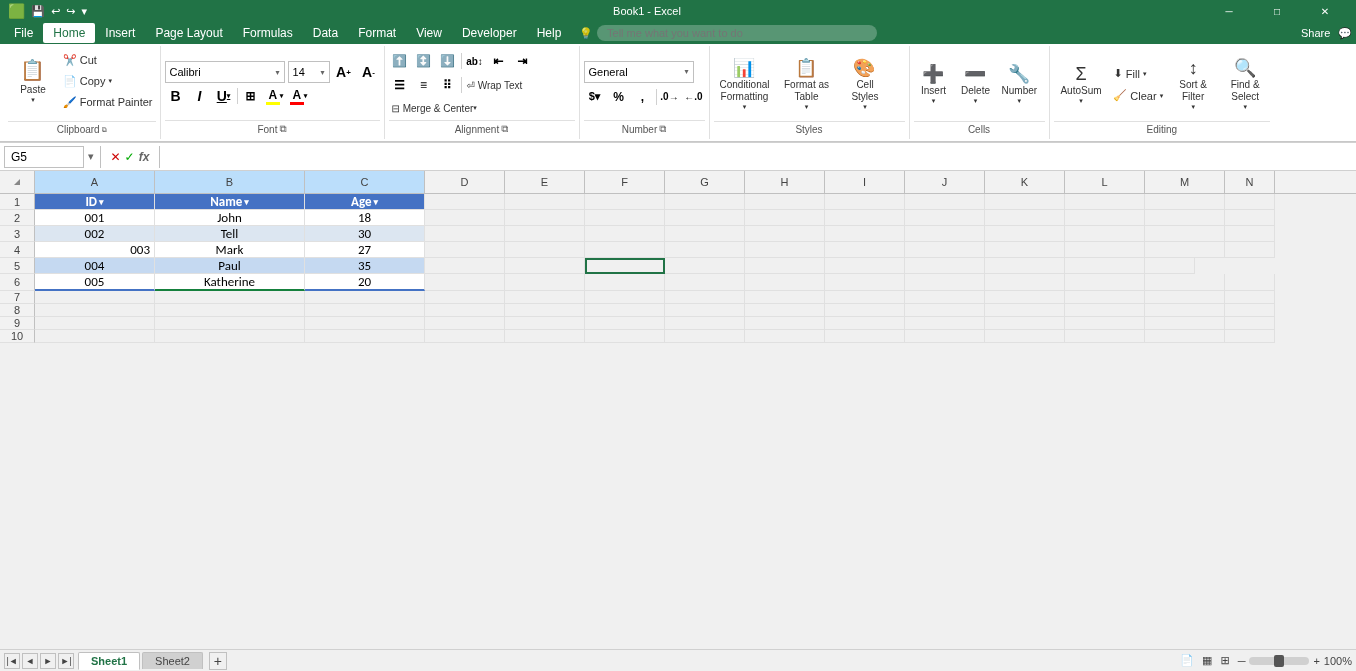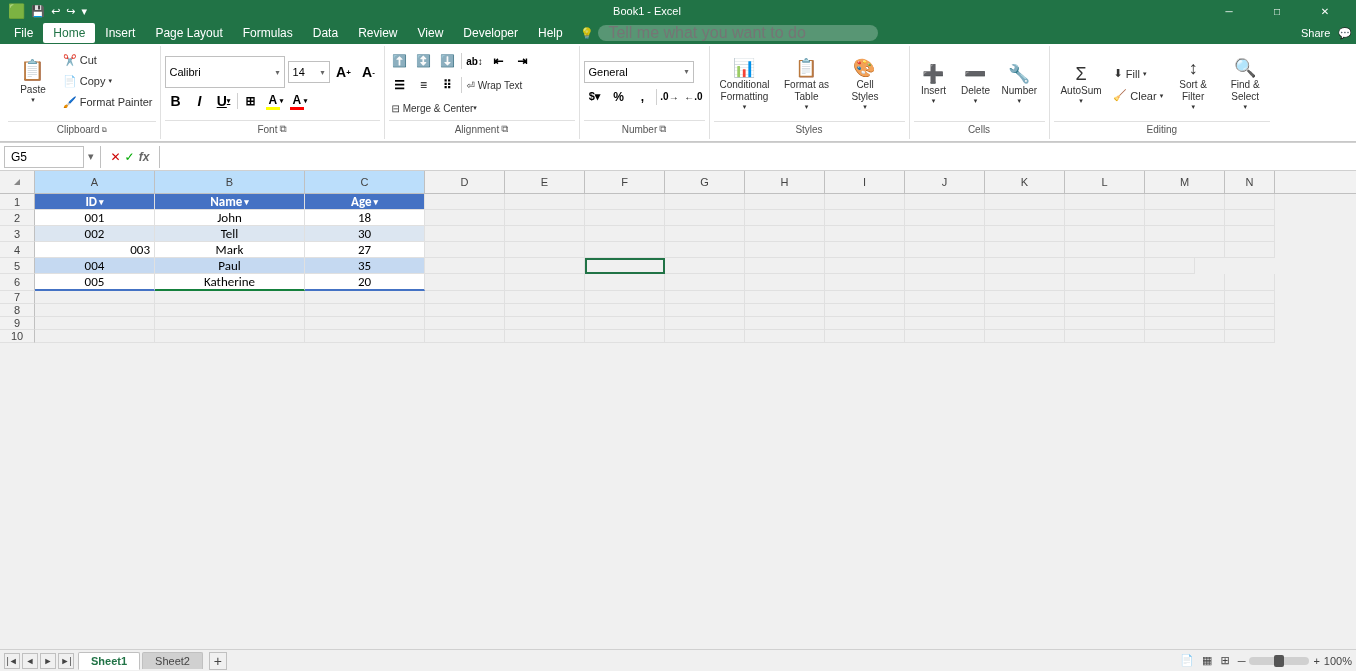--- a/index.html
+++ b/index.html
@@ -97,21 +97,21 @@
       height: 20px;
     }
     .ribbon-col { display: flex; flex-direction: column; gap: 1px; height: 66px; justify-content: center; }
 
     
     .font-selector {
       border: 1px solid #c0c0c0;
       padding: 1px 4px;
       font-size: 11px;
       width: 120px;
-      height: 32px;
+      height: 22px;
       display: flex;
       align-items: center;
       justify-content: space-between;
       cursor: pointer;
       background: white;
     }
     .size-selector {
       border: 1px solid #c0c0c0;
       padding: 1px 4px;
       font-size: 11px;
@@ -317,27 +317,27 @@
   </div>
 </div>
 
 <div class="menu-bar">
   <div class="menu-item">File</div>
   <div class="menu-item active">Home</div>
   <div class="menu-item">Insert</div>
   <div class="menu-item">Page Layout</div>
   <div class="menu-item">Formulas</div>
   <div class="menu-item">Data</div>
-  <div class="menu-item">Review</div>
+  <div class="menu-item">Format</div>
   <div class="menu-item">View</div>
   <div class="menu-item">Developer</div>
   <div class="menu-item">Help</div>
   <div style="margin-left:8px; display:flex; align-items:center; color:white; opacity:0.8; font-size:11px;">💡</div>
   <div style="margin-left:4px; flex:1; max-width:280px;">
-    <input type="text" style="width: 100%; height: 16px; border: none; border-radius: 10px; padding: 0px 10px; font-size: 16px; background: rgba(255, 255, 255, 0.25); color: white; outline: none;" placeholder="Tell me what you want to do">
+    <input type="text" style="width: 100%; height: 16px; border: none; border-radius: 10px; padding: 0px 10px; font-size: 11px; background: rgba(255, 255, 255, 0.25); color: white; outline: none;" placeholder="Tell me what you want to do">
   </div>
   <div style="margin-left:auto; display:flex; align-items:center; gap:8px; color:white; font-size:11px;">
     <span>Share</span>
     <span>💬</span>
   </div>
 </div>
 
 <div class="ribbon">
   <div class="ribbon-content">
 

